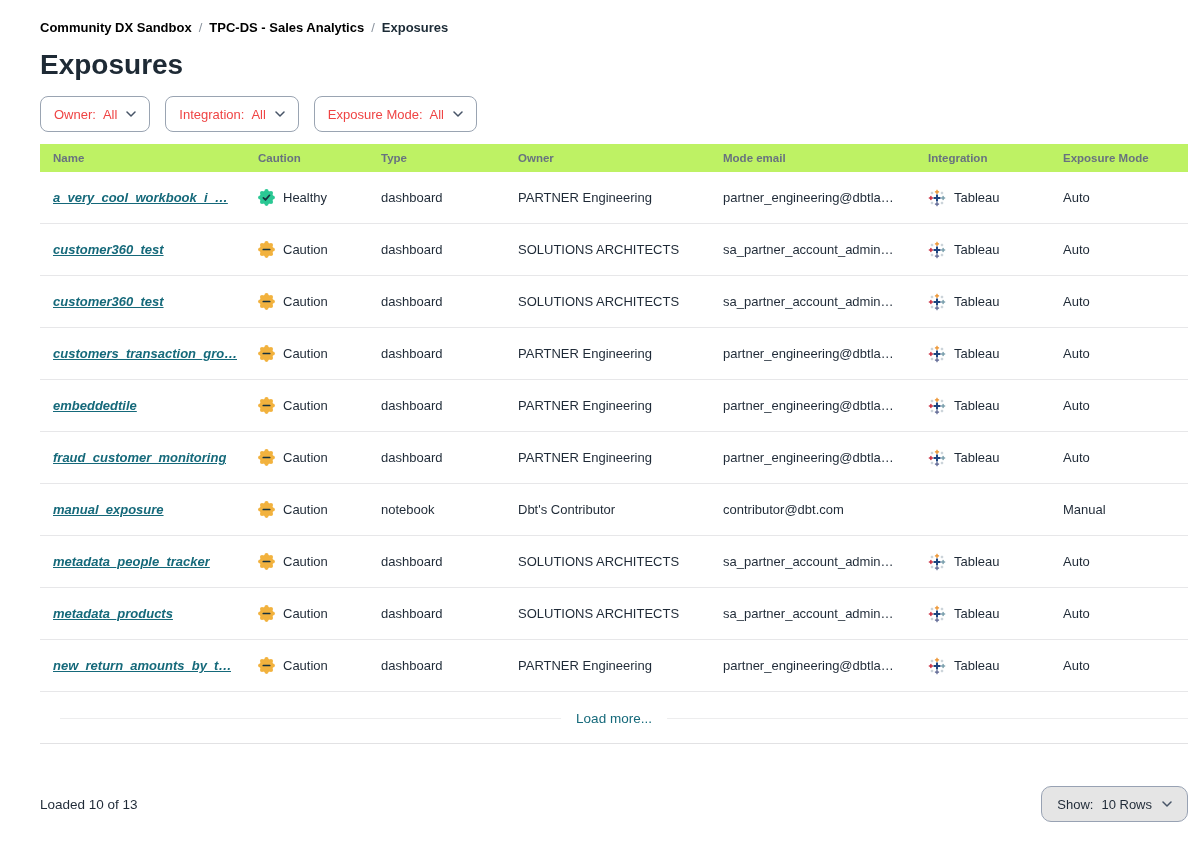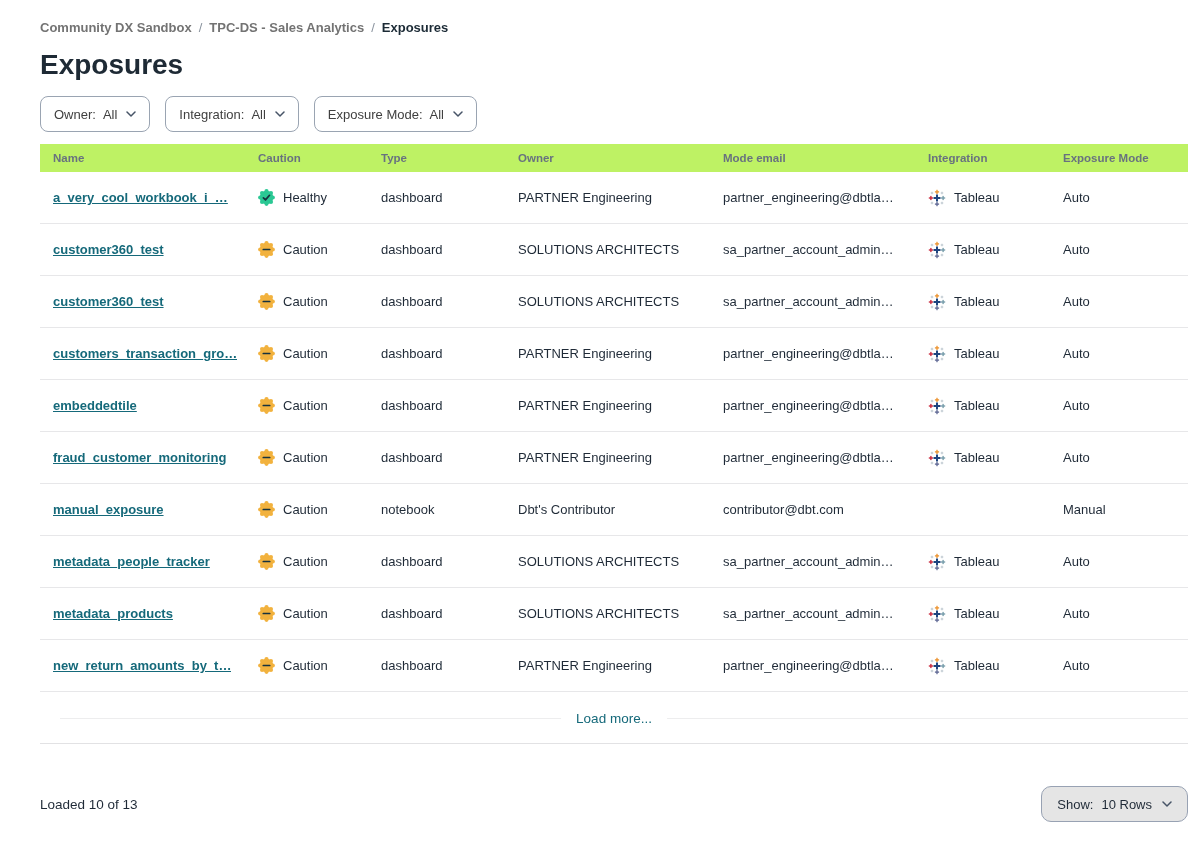--- a/index.html
+++ b/index.html
@@ -6,33 +6,33 @@
   html,body { margin:0; padding:0; }
   body {
     width:1198px; height:846px; background:#ffffff;
     font-family:"Liberation Sans", sans-serif;
     color:#1f2a37; overflow:hidden;
   }
   .page { padding:20px 10px 0 40px; }
 
   
   .breadcrumb { font-size:13px; font-weight:700; color:#1c2b36; display:flex; align-items:center; gap:7px; }
-  .breadcrumb a { color:#737373; text-decoration:none; cursor:pointer; }
+  .breadcrumb a { color:#000000; text-decoration:none; cursor:pointer; }
   .crumb-sep { color:#8a939e; font-weight:400; }
 
   
   .page-title { font-size:28px; line-height:36px; font-weight:600; color:#1e2a35; margin:12px 0 0 0; }
 
   
   .filters { display:flex; gap:15px; margin-top:13px; }
   .filter-btn {
     display:inline-flex; align-items:center; gap:7px;
     height:36px; padding:0 13px; background:#fff;
     border:1px solid #9aa4b2; border-radius:8px;
-    font-family:inherit; font-size:13px; color:#404040; cursor:pointer;
+    font-family:inherit; font-size:13px; color:#ef4444; cursor:pointer;
   }
   .chev { color:#475467; margin-left:2px; flex:none; }
 
   
   .table { margin-top:12px; }
   .thead, .trow {
     display:grid;
     grid-template-columns:205px 123px 137px 205px 205px 135px 1fr;
     align-items:center;
   }
@@ -41,21 +41,21 @@
     padding-left:13px; font-size:11.5px; font-weight:700; color:#68727f;
     white-space:nowrap; overflow:hidden;
   }
   .trow { height:52px; border-bottom:1px solid #e7e7e9; }
   .cell {
     padding-left:13px; font-size:13px; color:#1f2a37;
     white-space:nowrap; overflow:hidden; display:flex; align-items:center; gap:8px;
   }
   .name-link {
     color:var(--link,#15697a); font-weight:700; text-decoration:underline;
-    cursor:pointer; white-space:nowrap; overflow:hidden;
+    cursor:pointer; white-space:nowrap; overflow:hidden;font-style:italic;
   }
   .badge { width:17px; height:17px; flex:none; display:inline-flex; }
   .badge.healthy .seal-fill { fill:var(--healthy,#2bc894); }
   .badge.caution .seal-fill { fill:var(--caution,#f2b23e); }
   .badge .glyph { stroke:var(--badge_glyph,#16323e); stroke-width:1.7; fill:none; stroke-linecap:round; stroke-linejoin:round; }
   .badge.healthy .minus { display:none; }
   .badge.caution .check { display:none; }
   .tableau-icon { flex:none; }
 
   

